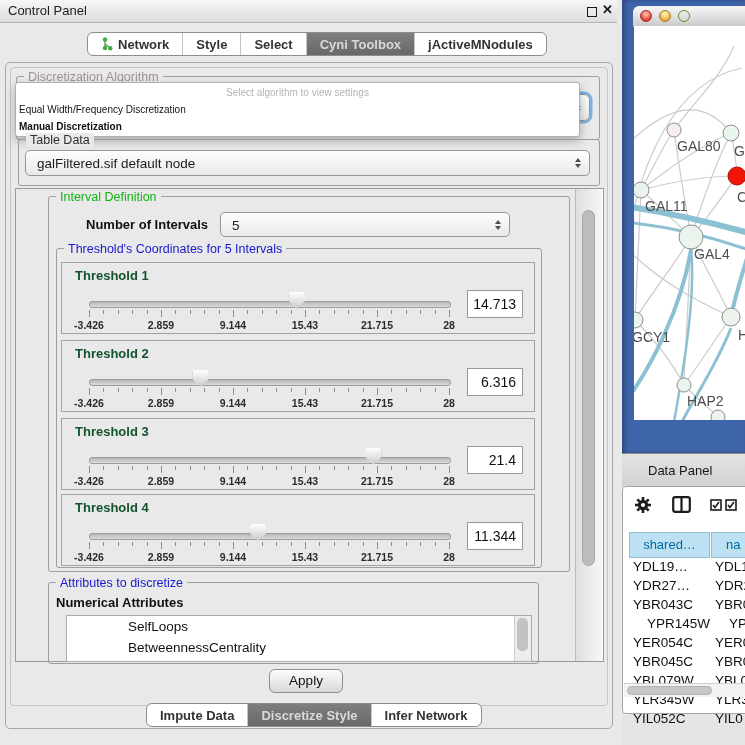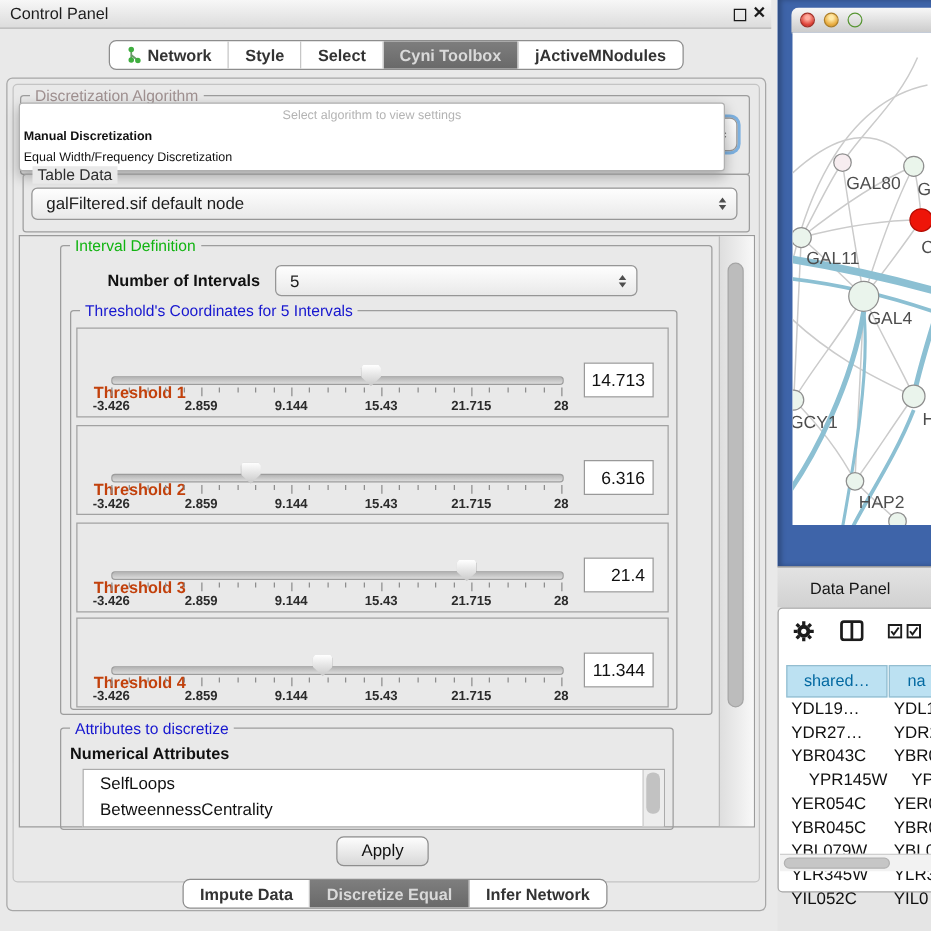--- a/index.html
+++ b/index.html
@@ -57,37 +57,37 @@
   .popup-row.placeholder{color:#b3b3b3;text-align:center;padding-left:0;padding-top:1px;}
   .popup-row.boldopt{font-weight:bold;}
   
   #scrollpane{left:15px;top:188px;width:589px;height:474px;border:1px solid #9b9b9b;box-sizing:border-box;}
   #vlane{left:575px;top:189px;width:27px;height:472px;background:linear-gradient(to right,#dedede,#f8f8f8);
          border-left:1px solid #bbb;}
   #vthumb{left:582px;top:210px;width:13px;height:356px;border-radius:7px;background:#bcbcbc;
           border:1px solid #a5a5a5;box-sizing:border-box;}
   
   .thr-box{position:absolute;left:61px;width:474px;height:72px;border:1px solid #a2a2a2;box-sizing:border-box;}
-  .thr-label{position:absolute;left:13px;top:5px;font-size:13px;font-weight:bold;color:#c2410c;margin-top:38px;}
+  .thr-label{position:absolute;left:13px;top:5px;font-size:13px;font-weight:bold;color:#14532d;}
   .thr-track{position:absolute;left:27px;top:38px;width:360px;height:5px;border-radius:3px;
              background:linear-gradient(#b5b5b5,#dcdcdc);border:1px solid #9c9c9c;}
   .thr-thumb{position:absolute;top:29px;width:16px;height:17px;
              background:linear-gradient(#ffffff,#c9c9c9);
              clip-path:polygon(12% 0,88% 0,100% 15%,100% 55%,50% 100%,0 55%,0 15%);
              filter:drop-shadow(0 0 1px #777);}
   .tick{position:absolute;width:1px;background:#8d8d8d;}
   .tick-label{position:absolute;width:60px;margin-left:-30px;text-align:center;
               font-size:10.5px;font-weight:bold;color:#2b2b2b;top:56px;}
   .thr-value{position:absolute;left:405px;top:27px;width:56px;height:28px;background:#fff;
              border:1px solid #999;box-sizing:border-box;font-size:14px;line-height:26px;
              text-align:right;padding-right:6px;color:#111;}
   
   #numattr-label{left:56px;top:595px;font-size:13px;font-weight:bold;color:#111;}
   #attr-list{left:66px;top:615px;width:466px;height:47px;background:#fff;border:1px solid #ababab;
-             box-sizing:border-box;overflow:hidden;}
+             box-sizing:border-box;overflow:hidden;padding-left:48px;}
   .attr-item{padding-left:13px;font-size:13.5px;line-height:21px;color:#111;white-space:nowrap;}
   #attr-vlane{left:514px;top:616px;width:16px;height:45px;background:#ededed;border-left:1px solid #ccc;}
   #attr-vthumb{left:517px;top:618px;width:11px;height:33px;border-radius:5px;background:#c2c2c2;}
   
   #num-label{left:86px;top:217px;font-size:13px;font-weight:bold;color:#111;}
   #apply-btn{left:269px;top:669px;width:74px;height:24px;background:linear-gradient(#fdfdfd,#d8d8d8);
              border:1px solid #8e8e8e;border-radius:6px;box-sizing:border-box;text-align:center;
              font-size:13.5px;line-height:22px;color:#111;}
   
   #netwin{left:622px;top:0;width:123px;height:453px;background:#3e64a9;
@@ -164,22 +164,22 @@
     <span class="gtitle">Discretization Algorithm</span>
   </div>
   <div id="algo-combo" class="abs combo">
     <span class="spinner">
         <span class="tri-up"></span>
         <span class="tri-dn"></span>
       </span>
   </div>
   <div id="algo-popup" class="abs">
       <div class="popup-row placeholder">Select algorithm to view settings</div>
+      <div class="popup-row">Equal Width/Frequency Discretization</div>
       <div class="popup-row boldopt">Manual Discretization</div>
-      <div class="popup-row">Equal Width/Frequency Discretization</div>
     </div>
 
   <div id="tabledata-group" class="abs group">
     <span class="gtitle">Table Data</span>
   </div>
   <div id="tabledata-combo" class="abs combo">
     <span class="ctext">galFiltered.sif default node</span>
     <span class="spinner">
         <span class="tri-up"></span>
         <span class="tri-dn"></span>
@@ -370,21 +370,21 @@
     </div>
   <div id="attr-vlane" class="abs"></div>
   <div id="attr-vthumb" class="abs"></div>
 
   <div id="apply-btn" class="abs">Apply</div>
   <div id="bottom-tabs" class="abs segbar">
       <div class="seg">
         <span>Impute Data</span>
       </div>
       <div class="seg sel">
-        <span>Discretize Equal</span>
+        <span>Discretize Style</span>
       </div>
       <div class="seg">
         <span>Infer Network</span>
       </div>
     </div>
 
   <div id="netwin" class="abs"></div>
   <div id="net-titlebar" class="abs">
     <span id="light-red" class="light"></span>
     <span id="light-yellow" class="light"></span>

